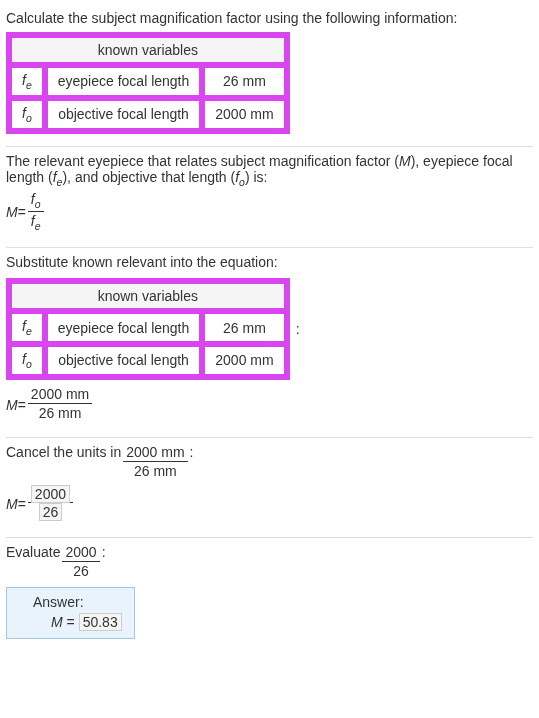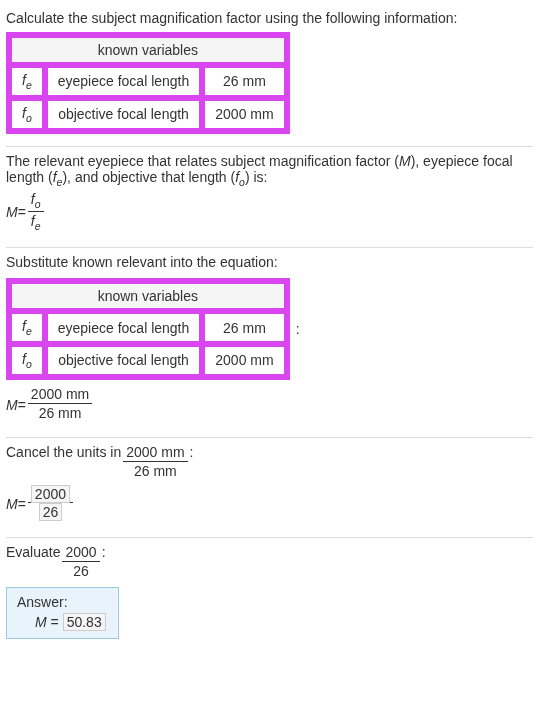--- a/index.html
+++ b/index.html
@@ -62,21 +62,21 @@
   .boxed {
     border: 1px solid #ccc;
     background: #f5f5f5;
     padding: 0 3px;
     font-style: normal;
   }
   .answer-box {
     display: inline-block;
     border: 1px solid #a0c8e0;
     background: #e8f3fb;
-    padding: 6px 12px 8px 10px;
+    padding: 6px 12px 8px 26px;
     margin-top: 6px;
   }
   .answer-box .ans-label { margin-bottom: 4px; }
   .answer-box .ans-eq {
     font-style: italic;
     padding-left: 18px;
   }
   .row-with-colon { display:flex; align-items:center; }
   .row-with-colon .colon { margin-left:6px; }
 </style>

